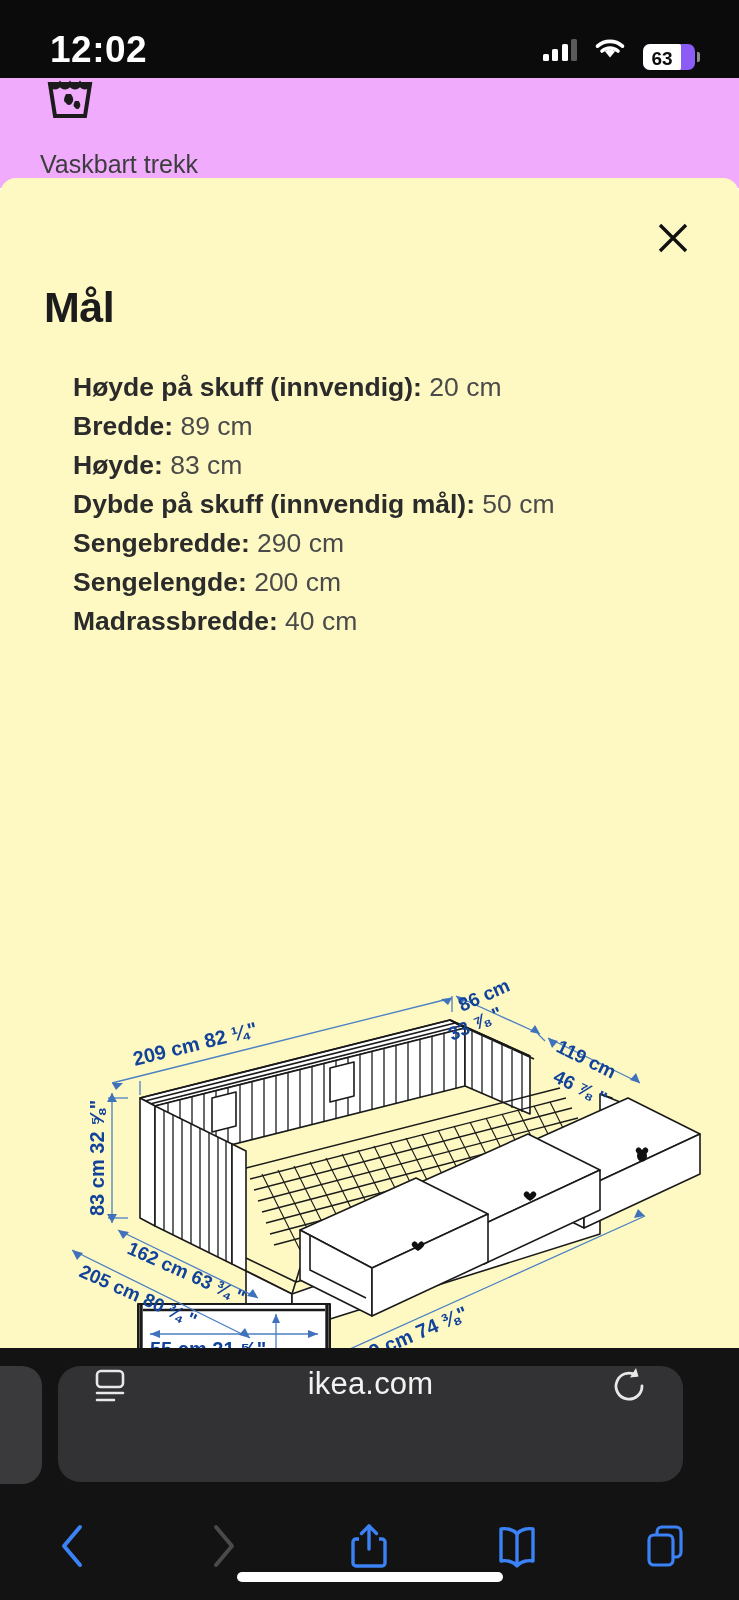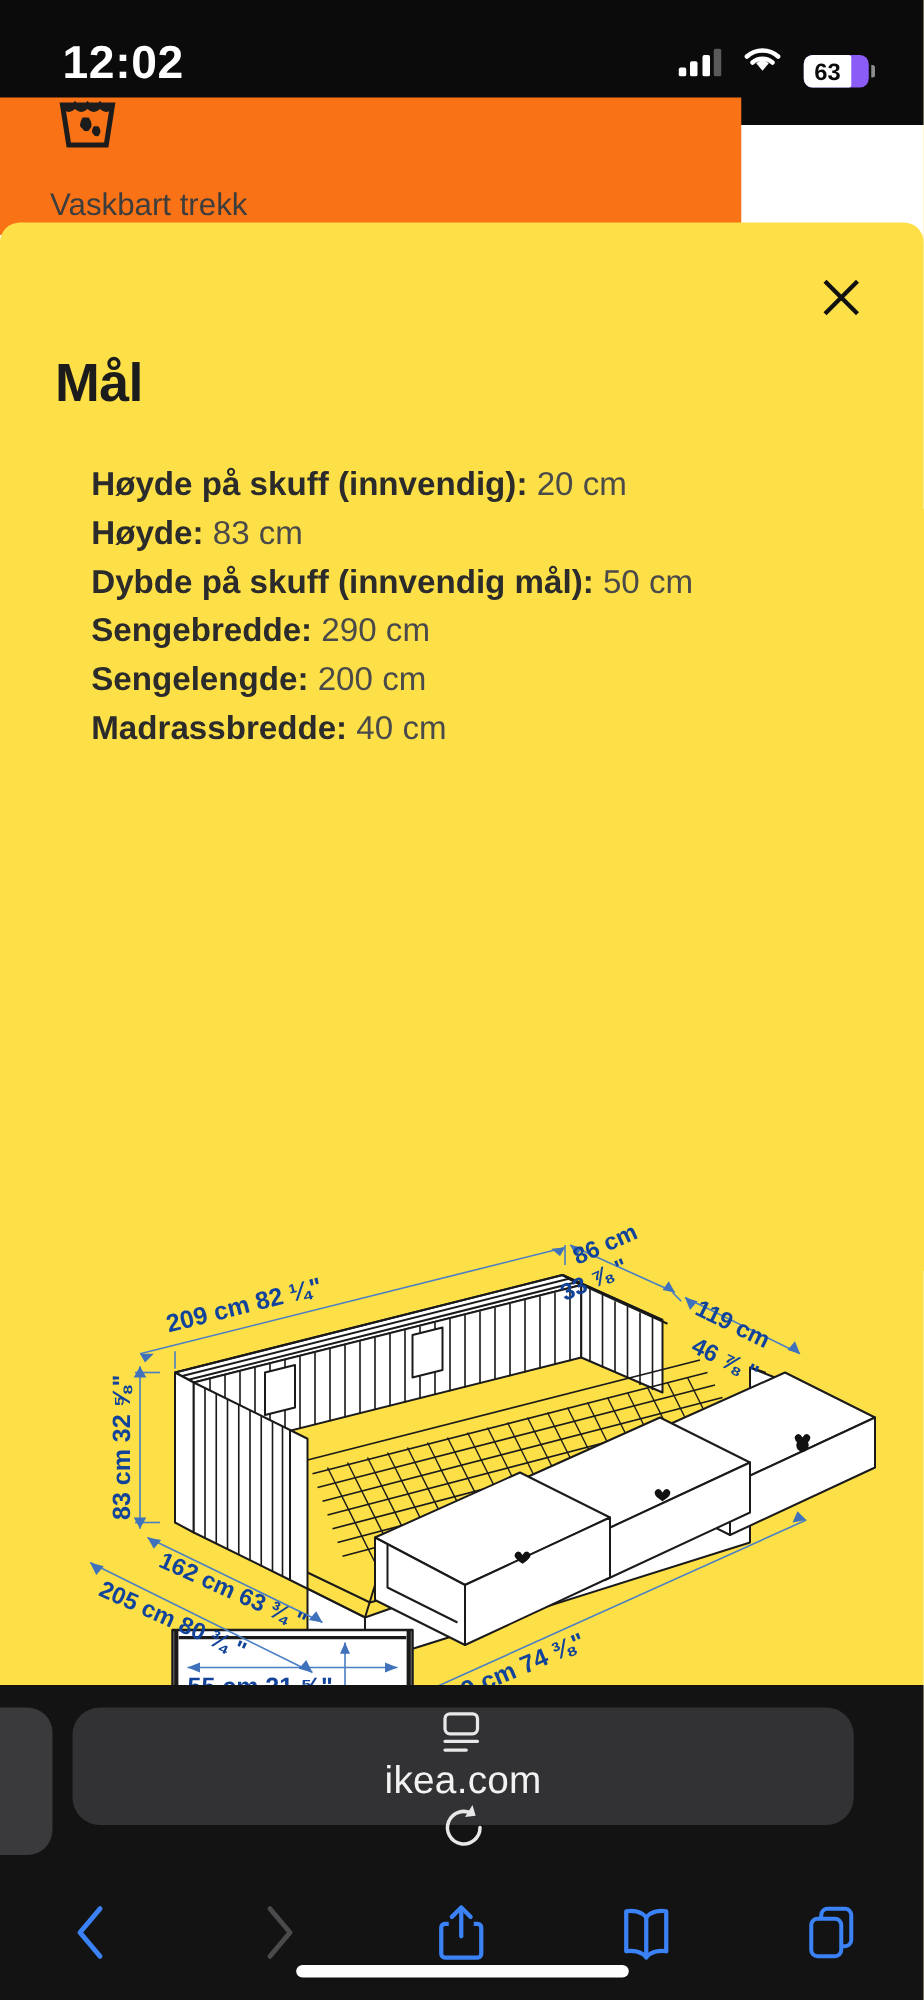--- a/index.html
+++ b/index.html
@@ -31,33 +31,33 @@
             background:#8b5cf6; display:flex; align-items:flex-end;margin-top:14px; }
   .battery .fill{ position:absolute; left:0; top:0; bottom:0; width:38px;
             background:#fff; border-radius:7px 2px 2px 7px; }
   .battery .num{ position:relative; z-index:2; width:38px; text-align:center;
             font-size:19px; font-weight:700; color:#0b0b0b; }
   .battery .cap{ position:absolute; right:-5px; top:8px; width:3px; height:10px;
             background:#8c8c8c; border-radius:0 2px 2px 0; }
 
   
   .page-behind{
-    position:absolute; top:78px; left:0; width:593px; height:110px;
-    background:#f97316; overflow:hidden;
+    position:absolute; top:78px; left:0; width:739px; height:110px;
+    background:#f0abfc; overflow:hidden;
   }
   .wash-icon{ position:absolute; left:42px; top:-8px; width:56px; height:56px; }
   .behind-label{
     position:absolute; left:40px; top:72px;
     font-size:25px; color:#3d3d3d; white-space:nowrap;
   }
 
   
   .modal{
     position:absolute; top:178px; left:0; width:739px; height:1170px;
-    background:#fde047; border-radius:16px 16px 0 0; overflow:hidden;
+    background:#fef9c3; border-radius:16px 16px 0 0; overflow:hidden;
   }
   .close-btn{
     position:absolute; top:36px; right:42px;
     width:48px; height:48px; display:flex; align-items:center; justify-content:center;
     cursor:pointer;
   }
   .close-btn svg{ width:34px; height:34px; }
 
   .modal-title{
     position:absolute; left:44px; top:105px;
@@ -79,23 +79,23 @@
   
   .safari{
     position:absolute; left:0; top:1348px; width:739px; height:252px;
     background:#131313;
   }
   .tab-peek{
     position:absolute; left:-38px; top:18px; width:80px; height:118px;
     background:#3a3a3c; border-radius:20px;
   }
   .url-bar{
-    position:absolute; left:58px; top:18px; width:625px; height:94px;
+    position:absolute; left:58px; top:18px; width:625px; height:116px;
     background:#323234; border-radius:22px;
-    display:flex; align-items:center; padding:0 34px;flex-direction:column;
+    display:flex; align-items:flex-start; padding:0 34px;
   }
   .reader-icon{ width:40px; height:40px; flex:0 0 auto; }
   .url-text{
     flex:1; text-align:center; color:#f2f2f2; font-size:31px; letter-spacing:.2px;
   }
   .reload-icon{ width:40px; height:40px; flex:0 0 auto; }
 
   .toolbar{
     position:absolute; left:0; top:168px; width:739px; height:60px;
     display:flex; align-items:center;
@@ -152,20 +152,24 @@
       <path d="M4 4 L30 30 M30 4 L4 30" stroke="#111" stroke-width="3.4" stroke-linecap="butt"></path>
     </svg>
   </div>
 
   <div class="modal-title">Mål</div>
 
   <div class="dim-list">
     <div class="dim-row">
       <b>Høyde på skuff (innvendig):</b>
       <span>20 cm</span>
+    </div>
+    <div class="dim-row">
+      <b>Bredde:</b>
+      <span>89 cm</span>
     </div>
     <div class="dim-row">
       <b>Høyde:</b>
       <span>83 cm</span>
     </div>
     <div class="dim-row">
       <b>Dybde på skuff (innvendig mål):</b>
       <span>50 cm</span>
     </div>
     <div class="dim-row">

